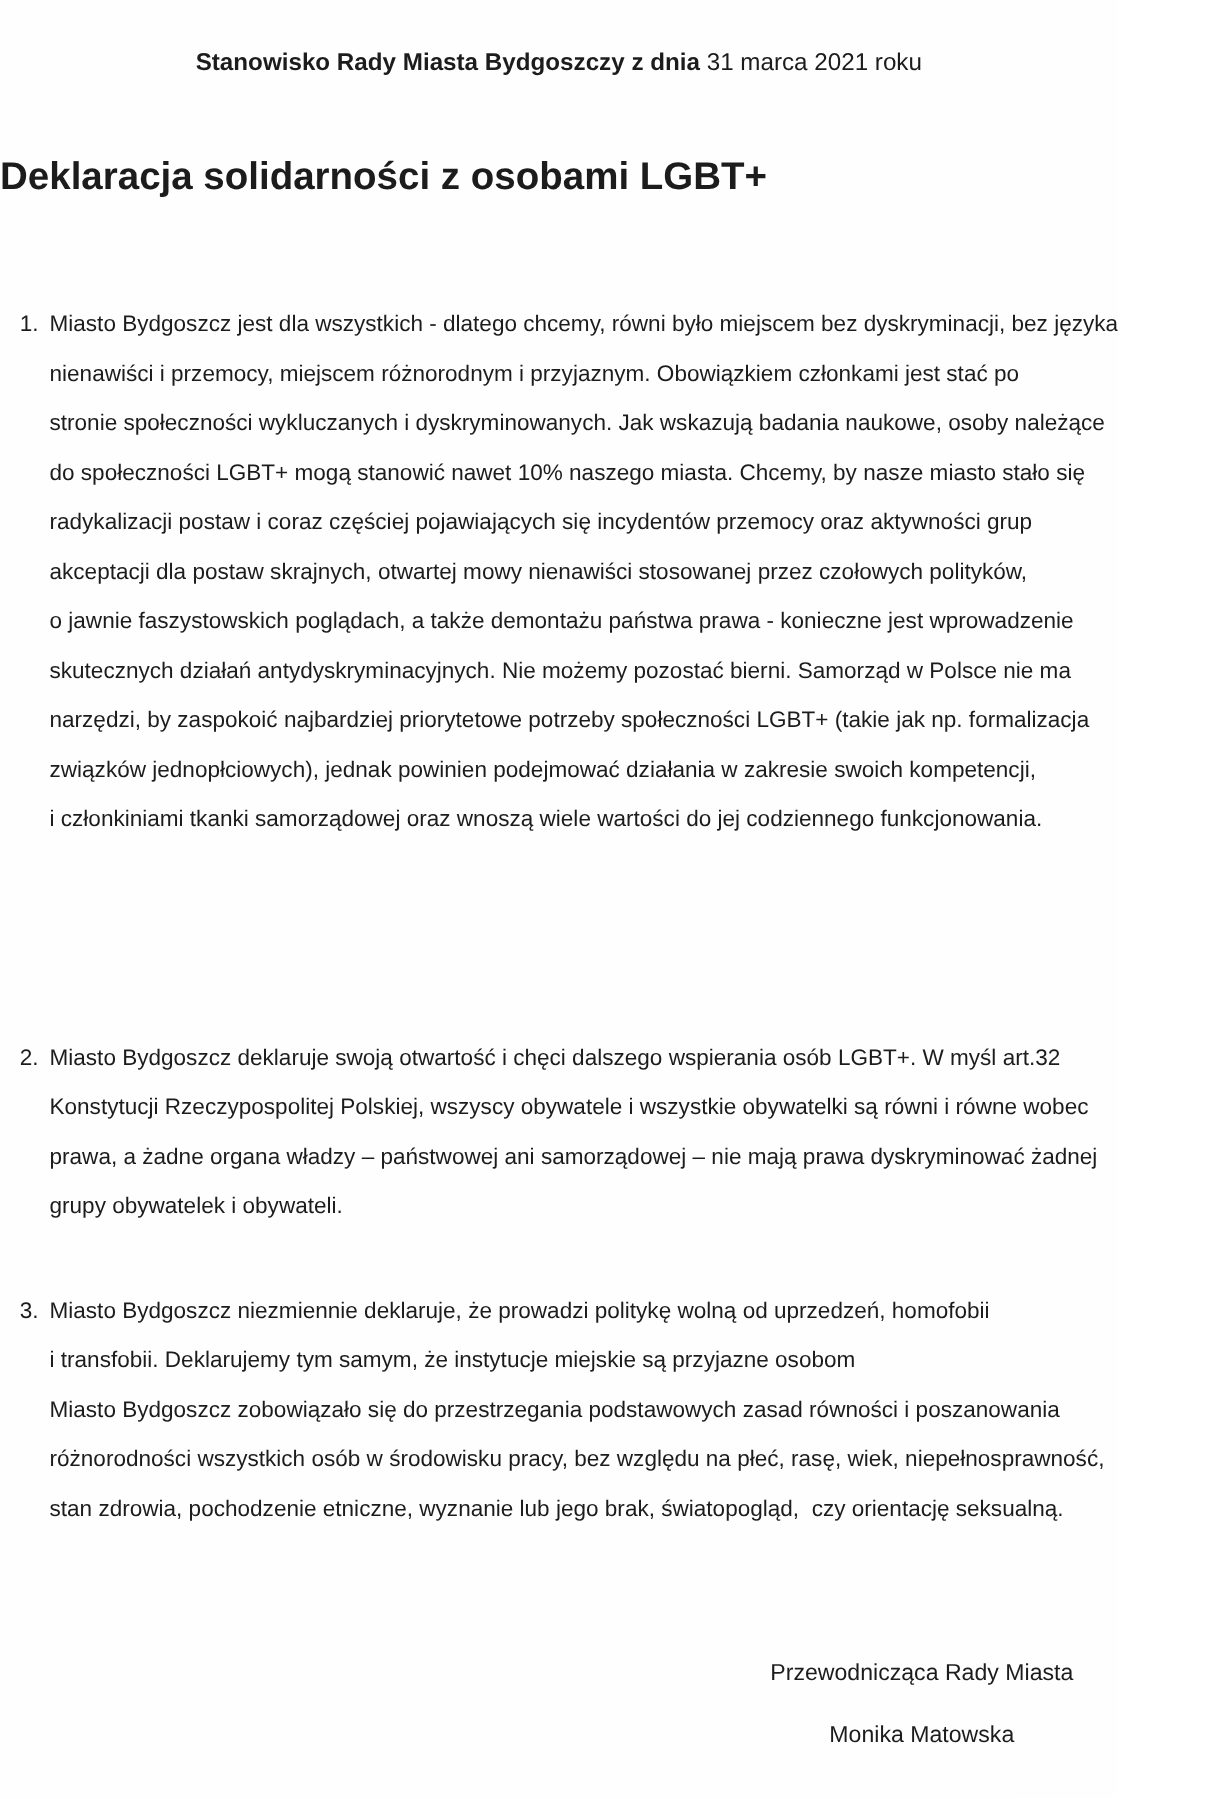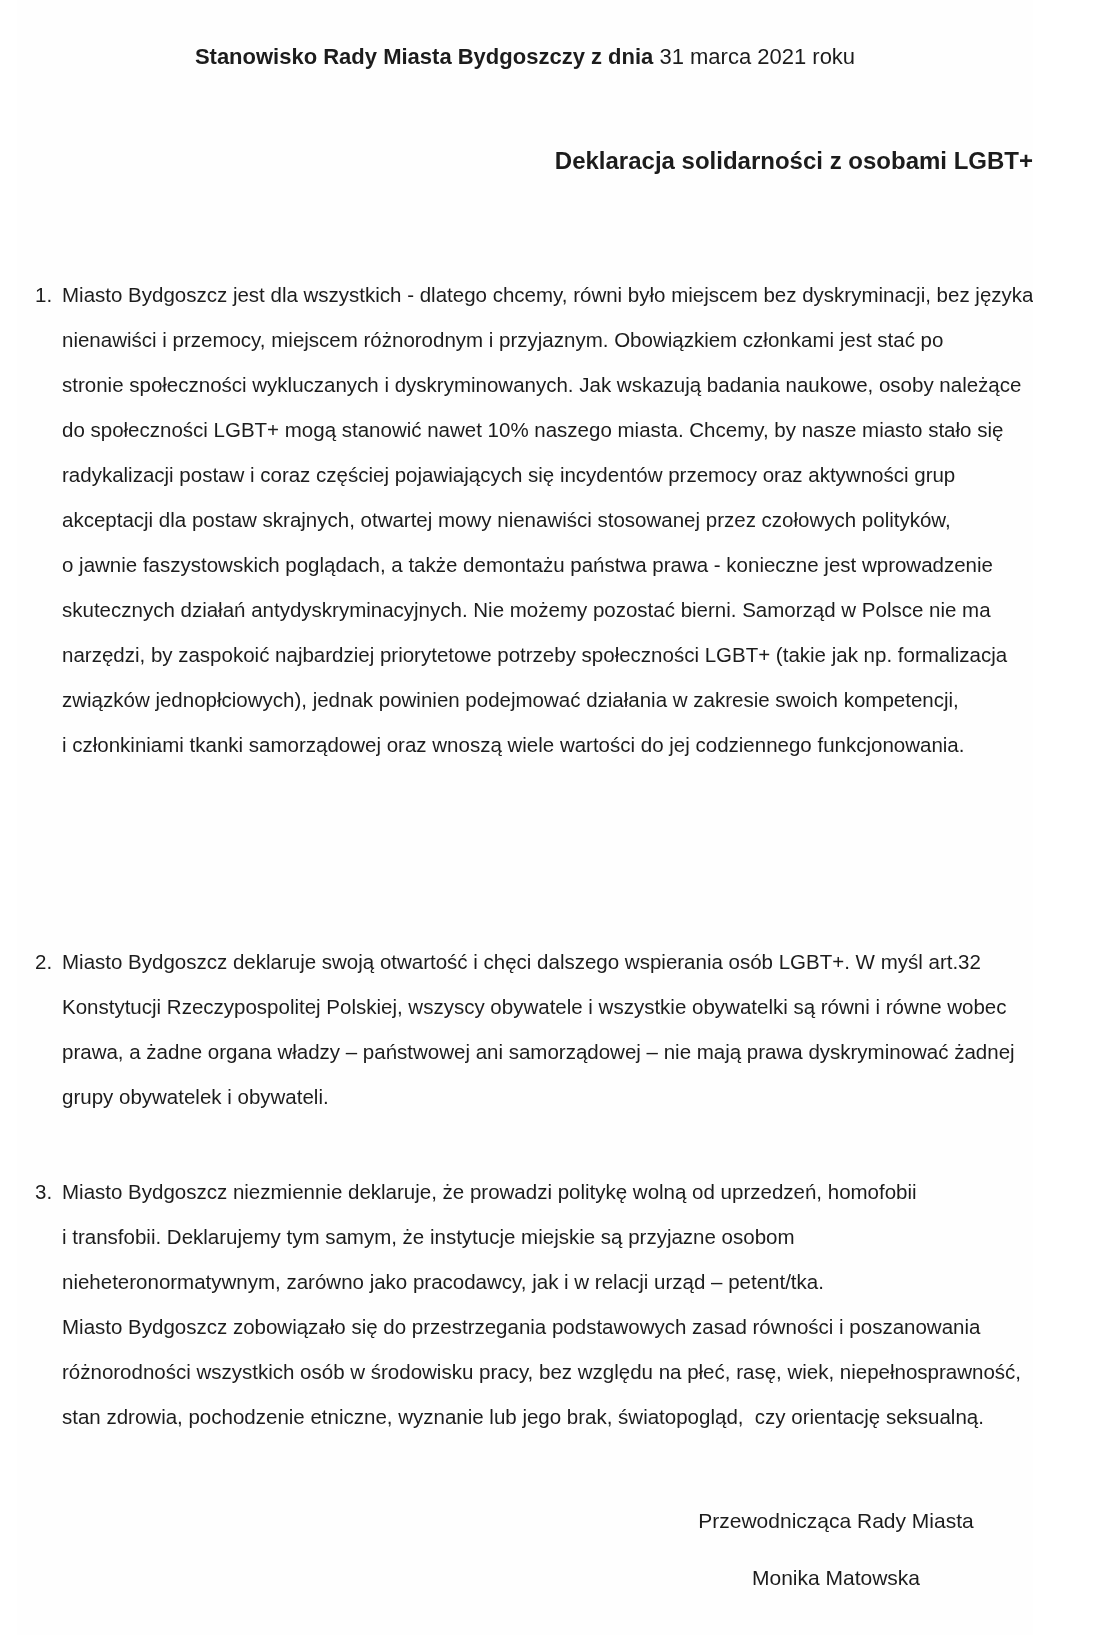--- a/index.html
+++ b/index.html
@@ -8,41 +8,40 @@
     background: #ffffff;
   }
   .page {
     position: relative;
     width: 1016px;
     height: 1635px;
     background: #fefefe;
     color: #1c1c1c;
     font-family: "Liberation Sans", "DejaVu Sans", sans-serif;
     overflow: hidden;
-    margin-left: 17px;
   }
   .doc-header {
     position: absolute;
     top: 42px;
     left: 0;
     width: 100%;
     text-align: center;
     font-size: 22px;
     line-height: 30px;
     white-space: pre;
   }
   .doc-header .bold { font-weight: bold; }
   .doc-title {
     position: absolute;
     top: 141px;
     left: 0;
     width: 100%;
     margin: 0;
-    text-align: right;
-    font-size: 24px;
+    text-align: left;
+    font-size: 35px;
     font-weight: bold;
     line-height: 40px;
   }
   .paragraphs { position: absolute; inset: 0; }
   .para {
     position: absolute;
     left: 18px;
     right: 14px;
     font-size: 20.5px;
   }
@@ -53,21 +52,21 @@
     line-height: 45px;
   }
   .para .lines { margin-left: 27px; }
   .para .line {
     line-height: 45px;
     white-space: pre;
   }
   .signature {
     position: absolute;
     top: 1498px;
-    left: 819px;
+    left: 838px;
     transform: translateX(-50%);
     text-align: center;
     font-size: 21px;
     white-space: nowrap;
   }
   .signature .sig-role { line-height: 45px; }
   .signature .sig-name { line-height: 45px; margin-top: 12px; }
 </style>
 </head>
 <body>
@@ -102,21 +101,20 @@
           <div class="line">Konstytucji Rzeczypospolitej Polskiej, wszyscy obywatele i wszystkie obywatelki są równi i równe wobec</div>
           <div class="line">prawa, a żadne organa władzy – państwowej ani samorządowej – nie mają prawa dyskryminować żadnej</div>
           <div class="line">grupy obywatelek i obywateli.</div>
         </div>
       </div>
       <div class="para" style="top: 1169px;">
         <span class="num">3.</span>
         <div class="lines">
           <div class="line">Miasto Bydgoszcz niezmiennie deklaruje, że prowadzi politykę wolną od uprzedzeń, homofobii</div>
           <div class="line">i transfobii. Deklarujemy tym samym, że instytucje miejskie są przyjazne osobom</div>
-          <div class="line">nieheteronormatywnym, zarówno jako pracodawcy, jak i w relacji urząd – petent/tka.</div>
           <div class="line">Miasto Bydgoszcz zobowiązało się do przestrzegania podstawowych zasad równości i poszanowania</div>
           <div class="line">różnorodności wszystkich osób w środowisku pracy, bez względu na płeć, rasę, wiek, niepełnosprawność,</div>
           <div class="line">stan zdrowia, pochodzenie etniczne, wyznanie lub jego brak, światopogląd,  czy orientację seksualną.</div>
         </div>
       </div>
     </div>
 
   <div class="signature">
     <div class="sig-role">Przewodnicząca Rady Miasta</div>
     <div class="sig-name">Monika Matowska</div>

